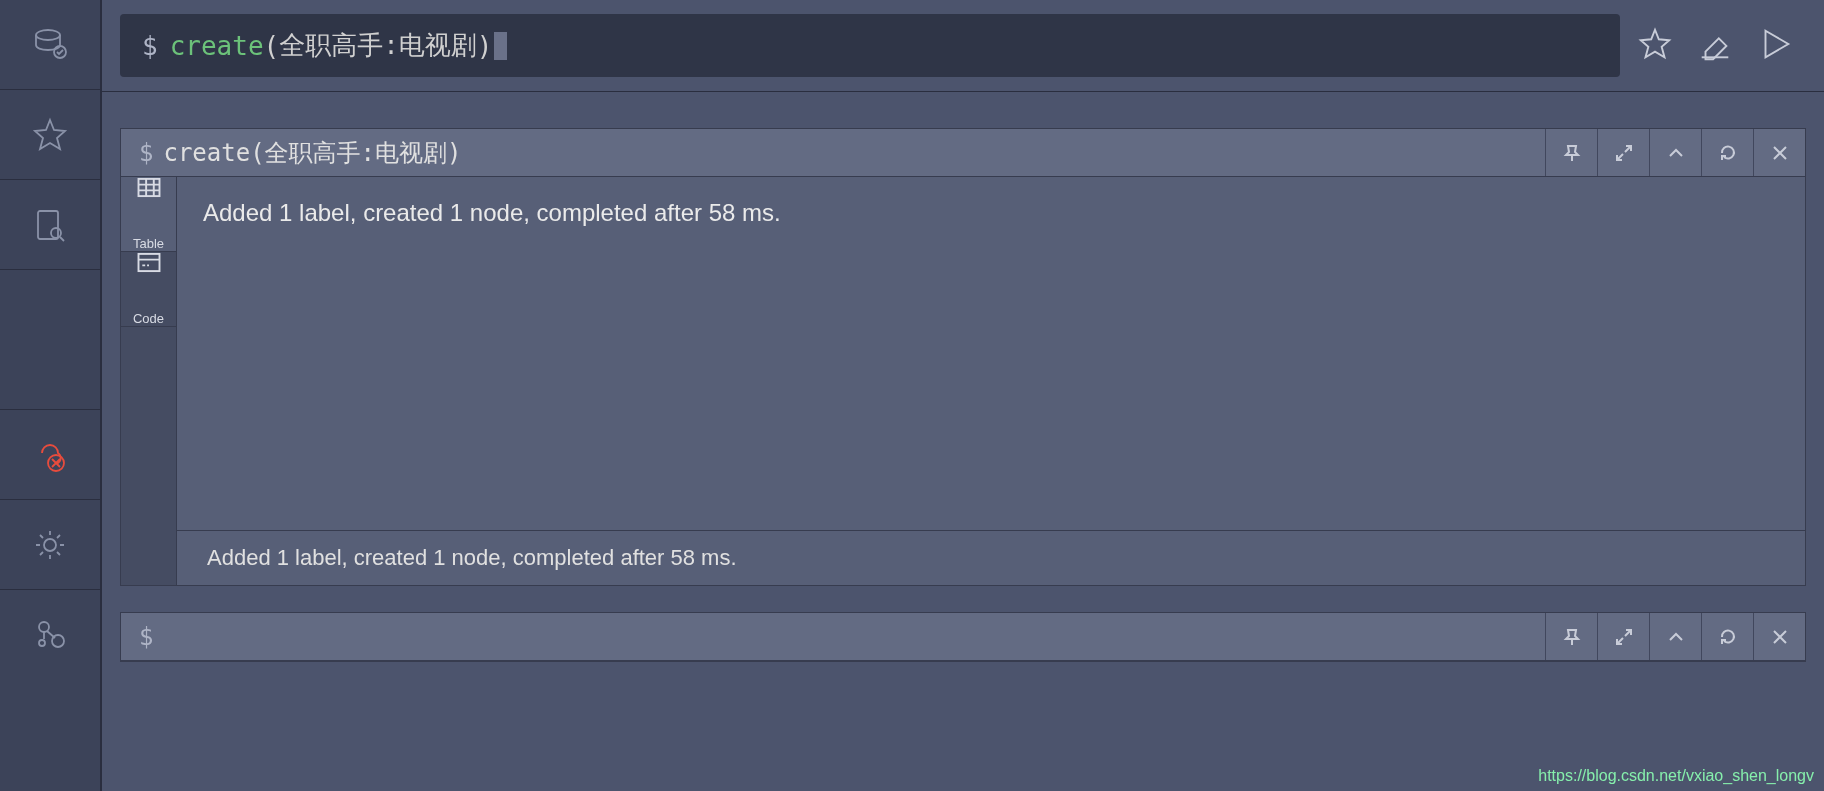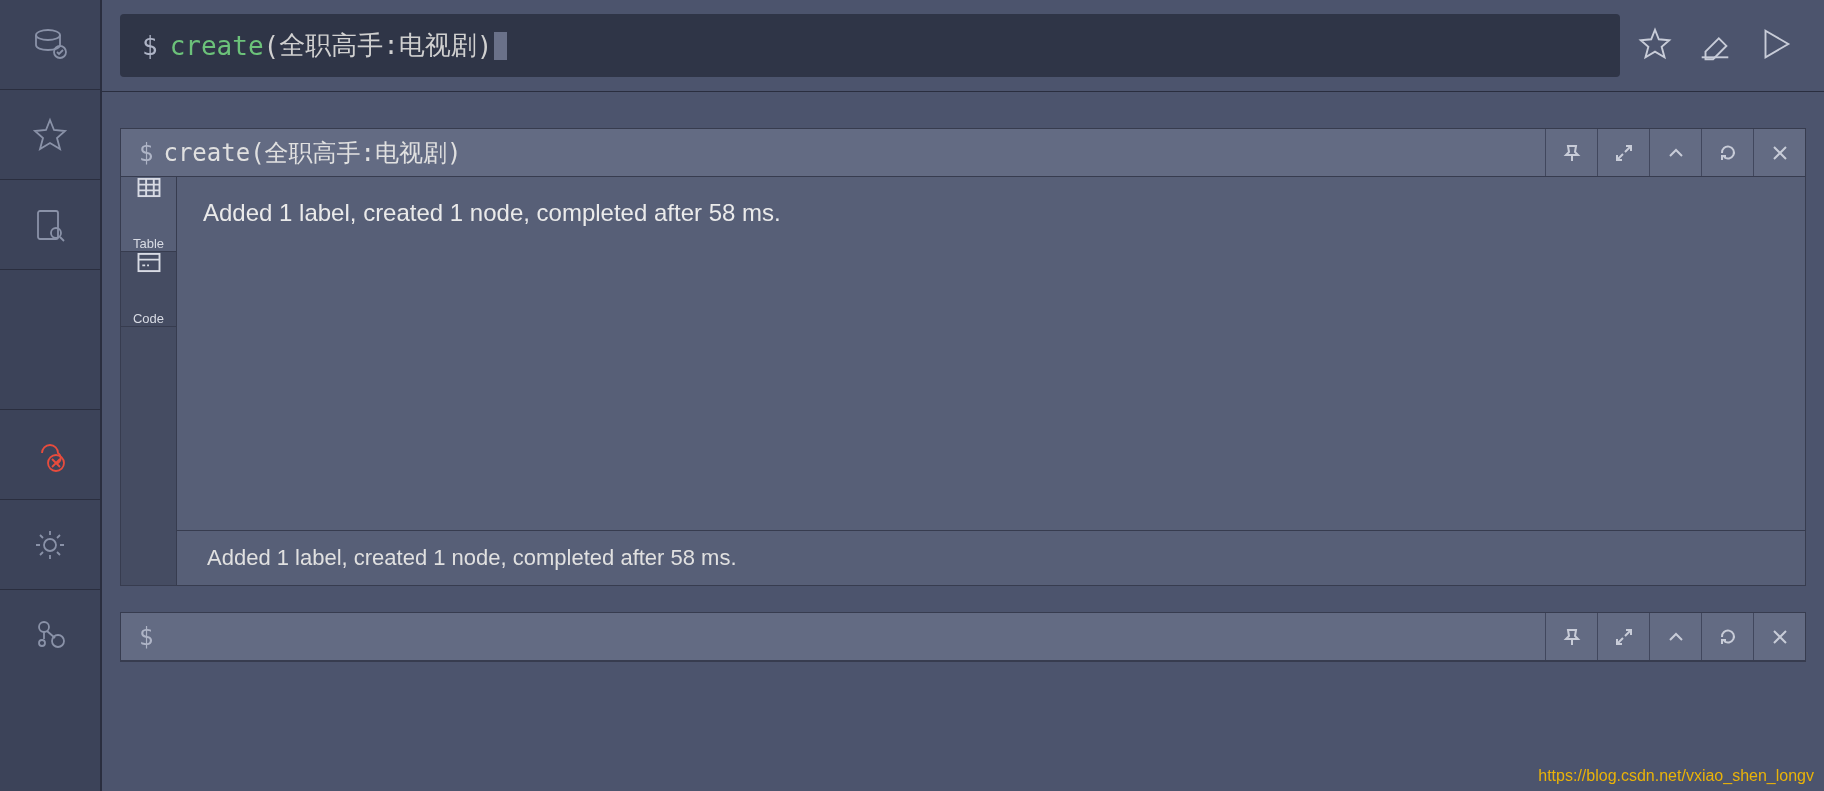--- a/index.html
+++ b/index.html
@@ -195,21 +195,21 @@
       border-top: 1px solid #373c4f;
       padding: 14px 30px;
       font-size: 22px;
       color: #e0e0e0;
     }
     .watermark {
       position: fixed;
       bottom: 6px;
       right: 10px;
       font-size: 16px;
-      color: #eab308;
+      color: #86efac;
       pointer-events: none;
     }
     .result-panel.second {
       margin-top: 26px;
     }
   </style>
 </head>
 <body>
 
 <div class="sidebar">

